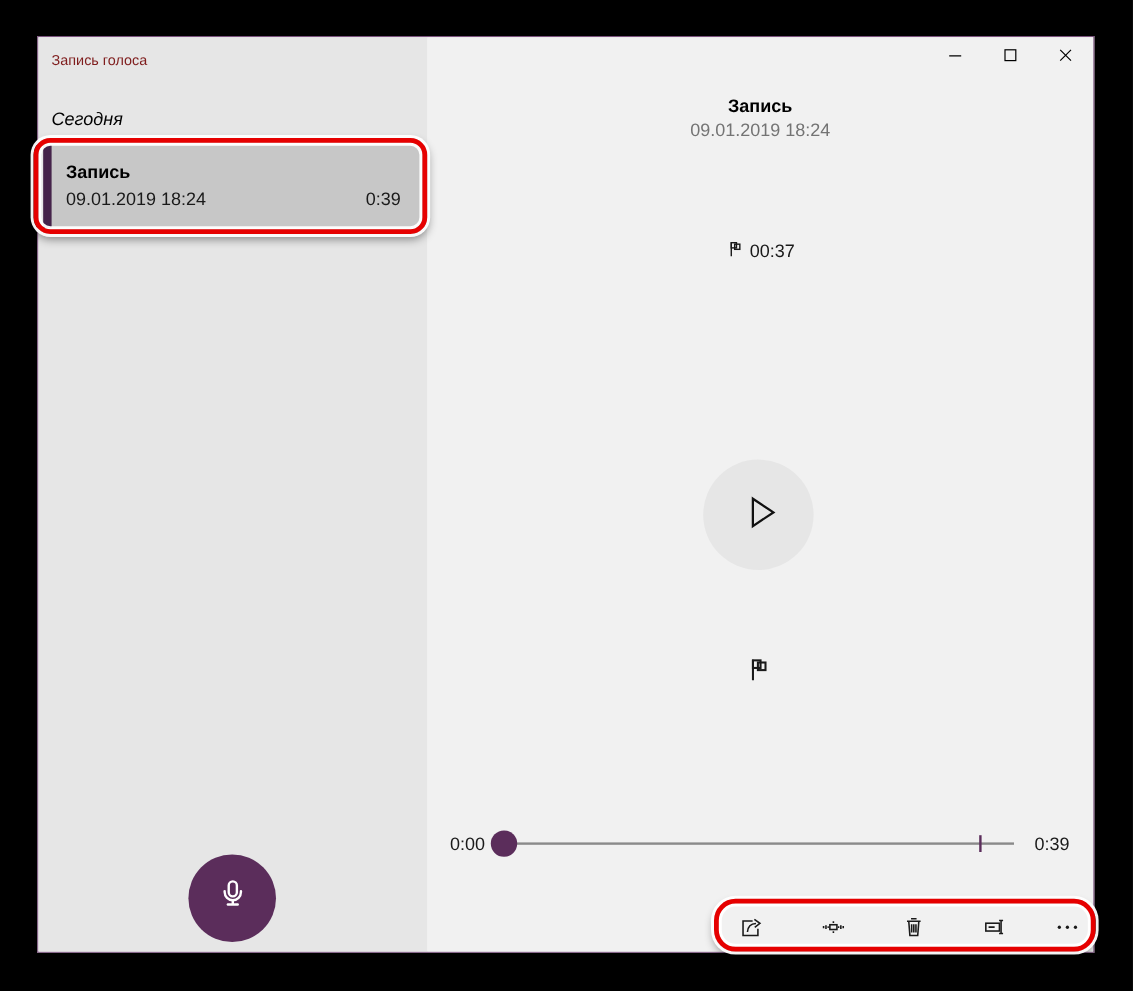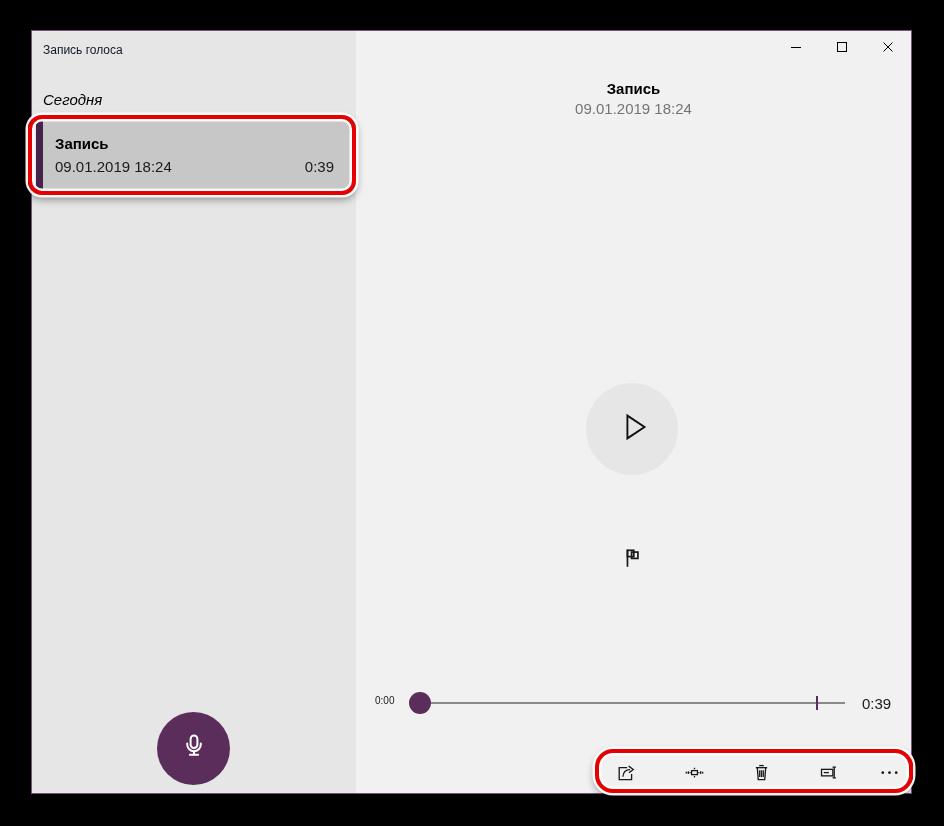--- a/index.html
+++ b/index.html
@@ -3,21 +3,21 @@
 <meta charset="utf-8">
 <style>
   * { margin:0; padding:0; box-sizing:border-box; }
   html,body { width:944px; height:826px; background:#000; overflow:hidden;
               font-family:"Liberation Sans","DejaVu Sans",sans-serif; }
   .window { position:absolute; left:31px; top:30px; width:881px; height:764px;
             border:1px solid #7a527d; background:#f1f1f1; }
 
   
   .sidebar { position:absolute; left:0; top:0; bottom:0; width:324px; background:#e6e6e6; }
-  .app-title { position:absolute; left:11px; top:12px; font-size:12px; color:#0f172a; }
+  .app-title { position:absolute; left:11px; top:12px; font-size:12px; color:#7f1d1d; }
   .section-label { position:absolute; left:11px; top:60px; font-size:15px; color:#000;font-style:italic; }
   .recording-item { position:absolute; left:4px; top:90px; width:316px; height:69px;
                     background:#c7c7c7; cursor:default; }
   .accent-bar { position:absolute; left:0; top:0; bottom:0; width:7px; background:#45234a; }
   .rec-title { position:absolute; left:19px; top:14px; font-size:15px; font-weight:bold; color:#000; }
   .rec-date  { position:absolute; left:19px; top:37px; font-size:15px; color:#1a1a1a; }
   .rec-duration { position:absolute; right:18px; top:37px; font-size:15px; color:#1a1a1a; }
   .mic-button { position:absolute; left:125px; top:681px; width:73px; height:73px;
                 border-radius:50%; background:#5b2d5b; display:flex;
                 align-items:center; justify-content:center; cursor:pointer; }
@@ -31,21 +31,21 @@
   .flag-marker { position:absolute; left:0; right:0; top:169px; display:flex;
                  justify-content:center; align-items:center; gap:5px;
                  font-size:15px; color:#1a1a1a; }
   .play-button { position:absolute; left:230px; top:352px; width:92px; height:92px;
                  border-radius:50%; background:#e6e6e6; display:flex;
                  align-items:center; justify-content:center; cursor:pointer; }
   .play-button svg { margin-left:5px; }
   .flag-solo { position:absolute; left:265px; top:516px; width:22px; height:22px; }
 
   
-  .time-elapsed { position:absolute; left:19px; top:664px; font-size:10px; color:#1a1a1a; }
+  .time-elapsed { position:absolute; left:19px; top:664px; font-size:15px; color:#1a1a1a; }
   .time-total   { position:absolute; left:506px; top:664px; font-size:15px; color:#1a1a1a; }
   .track { position:absolute; left:64px; right:66px; top:671px; height:2px; background:#8a8a8a; }
   .thumb { position:absolute; top:-10px; width:22px; height:22px; border-radius:50%;
            background:#5b2d5b; transform:translateX(-50%); cursor:pointer; }
   .marker-tick { position:absolute; top:-6px; width:2px; height:14px; background:#5b2d5b;
                  transform:translateX(-50%); }
 
   
   .tool-btn { position:absolute; top:724px; width:44px; height:38px; display:flex;
               align-items:center; justify-content:center; cursor:pointer; background:transparent; border:none; }
@@ -92,20 +92,32 @@
           </g>
         </svg>
       </span>
     </div>
   </div>
 
   <div class="main">
     <div class="main-title">Запись</div>
     <div class="main-subtitle">09.01.2019 18:24</div>
 
+    <div class="flag-marker">
+      <span>
+        <svg width="15" height="15" viewBox="0 0 16 16">
+          <g class="icon-stroke" stroke-width="1.3">
+            <path d="M4.7 2 V14.4"></path>
+            <rect x="4.7" y="2.4" width="4.6" height="4.6"></rect>
+            <rect x="7.7" y="3.7" width="4.6" height="4.6"></rect>
+          </g>
+        </svg>
+      </span>
+      <span>00:37</span>
+    </div>
 
     <div class="play-button">
       <span>
         <svg width="38" height="38" viewBox="0 0 40 40">
           <polygon points="12,8 30,20 12,32" fill="none" stroke="#111" stroke-width="2" stroke-linejoin="miter"></polygon>
         </svg>
       </span>
     </div>
 
     <div class="flag-solo">

